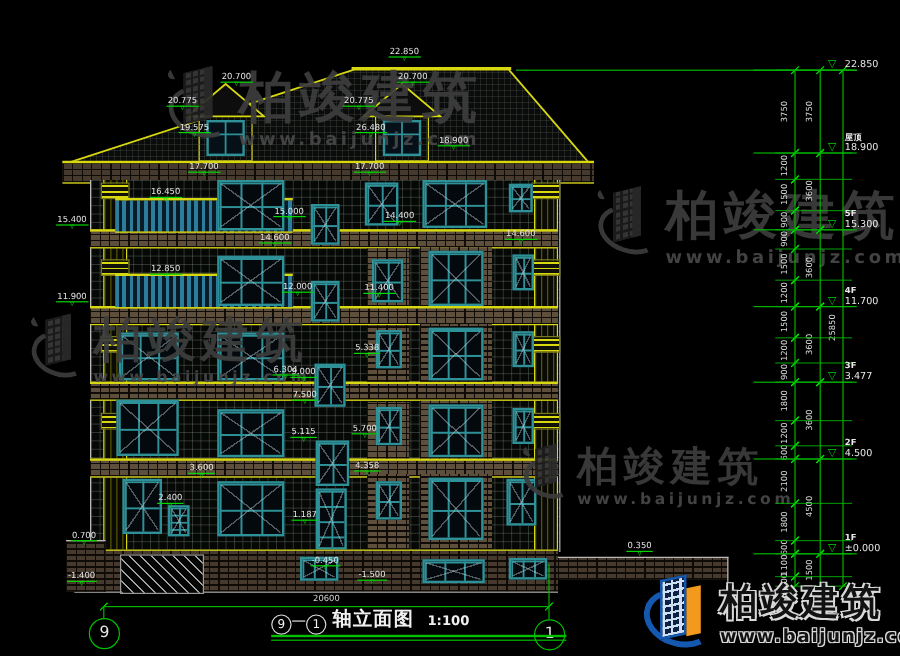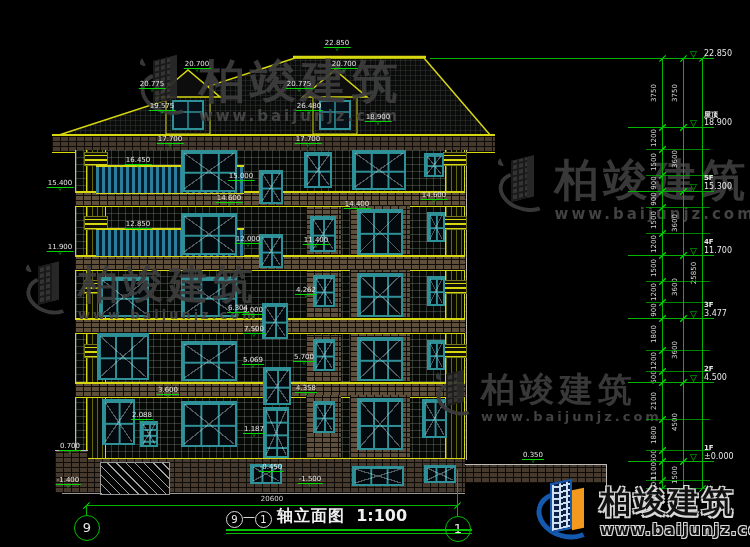--- a/index.html
+++ b/index.html
@@ -50,21 +50,21 @@
   .lvl-lab{position:absolute;color:#e8e8e8;font-size:7px;font-weight:bold;z-index:4;white-space:nowrap;}
   .lvl-val{position:absolute;color:#e8e8e8;font-size:8px;z-index:4;white-space:nowrap;}
   .lvl-tri{position:absolute;color:#00d800;font-size:9px;line-height:9px;z-index:4;}
   .axb{position:absolute;width:24px;height:24px;border:1.5px solid #00c000;border-radius:50%;
        color:#e8e8e8;font-size:13px;line-height:24px;text-align:center;z-index:4;}
   
   #titleblock{position:absolute;left:226px;top:506px;z-index:4;color:#f0f0f0;white-space:nowrap;}
   .tcirc{display:inline-block;width:15px;height:15px;border:1.5px solid #d8d8d8;border-radius:50%;
          font-size:10px;line-height:15px;text-align:center;vertical-align:-2px;}
   #title-name{font-size:16px;font-weight:bold;letter-spacing:1px;}
-  #title-scale{font-size:16px;font-weight:bold;margin-left:6px;}
+  #title-scale{font-size:11px;font-weight:bold;margin-left:6px;}
   .tul{position:absolute;background:#00c000;z-index:4;}
   
   .wm{position:absolute;z-index:3;opacity:.93;white-space:nowrap;}
   .wm .g{position:absolute;left:0;top:2px;}
   .wm .g::before{content:"";position:absolute;border:4px solid #3c3c3c;border-top-color:transparent;
                  border-right-color:transparent;border-radius:50%;transform:rotate(18deg);}
   .wm .g::after{content:"";position:absolute;background:#383838;transform:skewY(-14deg);
                 box-shadow:inset -7px 0 0 #2a2a2a,inset 2px 2px 0 #474747;
                 background-image:repeating-linear-gradient(0deg,#1d1d1d 0 2px,transparent 2px 6px),
                                  repeating-linear-gradient(90deg,#1d1d1d 0 2px,transparent 2px 6px);}
@@ -231,35 +231,35 @@
     <div class="anno" style="left:344px;top:61px;"><span class="t">20.700</span><span class="m">▿</span></div>
     <div class="anno" style="left:299px;top:81px;"><span class="t">20.775</span><span class="m">▿</span></div>
     <div class="anno" style="left:309px;top:103px;"><span class="t">26.480</span><span class="m">▿</span></div>
     <div class="anno" style="left:378px;top:114px;"><span class="t">18.900</span><span class="m">▿</span></div>
     <div class="anno" style="left:170px;top:136px;"><span class="t">17.700</span><span class="m">▿</span></div>
     <div class="anno" style="left:308px;top:136px;"><span class="t">17.700</span><span class="m">▿</span></div>
     <div class="anno" style="left:138px;top:157px;"><span class="t">16.450</span><span class="m">▿</span></div>
     <div class="anno" style="left:60px;top:180px;"><span class="t">15.400</span><span class="m">▿</span></div>
     <div class="anno" style="left:241px;top:173px;"><span class="t">15.000</span><span class="m">▿</span></div>
     <div class="anno" style="left:229px;top:195px;"><span class="t">14.600</span><span class="m">▿</span></div>
-    <div class="anno" style="left:333px;top:201px;margin-left:24px;"><span class="t">14.400</span><span class="m">▿</span></div>
+    <div class="anno" style="left:333px;top:177px;"><span class="t">14.400</span><span class="m">▿</span></div>
     <div class="anno" style="left:434px;top:192px;"><span class="t">14.600</span><span class="m">▿</span></div>
     <div class="anno" style="left:138px;top:221px;"><span class="t">12.850</span><span class="m">▿</span></div>
     <div class="anno" style="left:60px;top:244px;"><span class="t">11.900</span><span class="m">▿</span></div>
     <div class="anno" style="left:248px;top:236px;"><span class="t">12.000</span><span class="m">▿</span></div>
     <div class="anno" style="left:316px;top:237px;"><span class="t">11.400</span><span class="m">▿</span></div>
-    <div class="anno" style="left:306px;top:287px;"><span class="t">4.262</span><span class="m">▿</span></div>
+    <div class="anno" style="left:306px;top:287px;"><span class="t">5.338</span><span class="m">▿</span></div>
     <div class="anno" style="left:253px;top:307px;"><span class="t">9.000</span><span class="m">▿</span></div>
     <div class="anno" style="left:238px;top:305px;"><span class="t">6.304</span><span class="m">▿</span></div>
     <div class="anno" style="left:254px;top:326px;"><span class="t">7.500</span><span class="m">▿</span></div>
-    <div class="anno" style="left:253px;top:357px;"><span class="t">5.069</span><span class="m">▿</span></div>
+    <div class="anno" style="left:253px;top:357px;"><span class="t">5.115</span><span class="m">▿</span></div>
     <div class="anno" style="left:304px;top:354px;"><span class="t">5.700</span><span class="m">▿</span></div>
     <div class="anno" style="left:306px;top:385px;"><span class="t">4.358</span><span class="m">▿</span></div>
     <div class="anno" style="left:168px;top:387px;"><span class="t">3.600</span><span class="m">▿</span></div>
-    <div class="anno" style="left:142px;top:412px;"><span class="t">2.088</span><span class="m">▿</span></div>
+    <div class="anno" style="left:142px;top:412px;"><span class="t">2.400</span><span class="m">▿</span></div>
     <div class="anno" style="left:254px;top:426px;"><span class="t">1.187</span><span class="m">▿</span></div>
     <div class="anno" style="left:70px;top:443px;"><span class="t">0.700</span><span class="m">▿</span></div>
     <div class="anno" style="left:533px;top:452px;"><span class="t">0.350</span><span class="m">▿</span></div>
     <div class="anno" style="left:271px;top:464px;"><span class="t">-0.450</span><span class="m">▿</span></div>
     <div class="anno" style="left:68px;top:477px;"><span class="t">-1.400</span><span class="m">▿</span></div>
     <div class="anno" style="left:310px;top:476px;"><span class="t">-1.500</span><span class="m">▿</span></div>
     <div class="tick" style="left:658px;top:58px;"></div>
     <div class="tick" style="left:658px;top:127px;"></div>
     <div class="dimv" style="left:654px;top:92.5px;">3750</div>
     <div class="tick" style="left:658px;top:127px;"></div>

